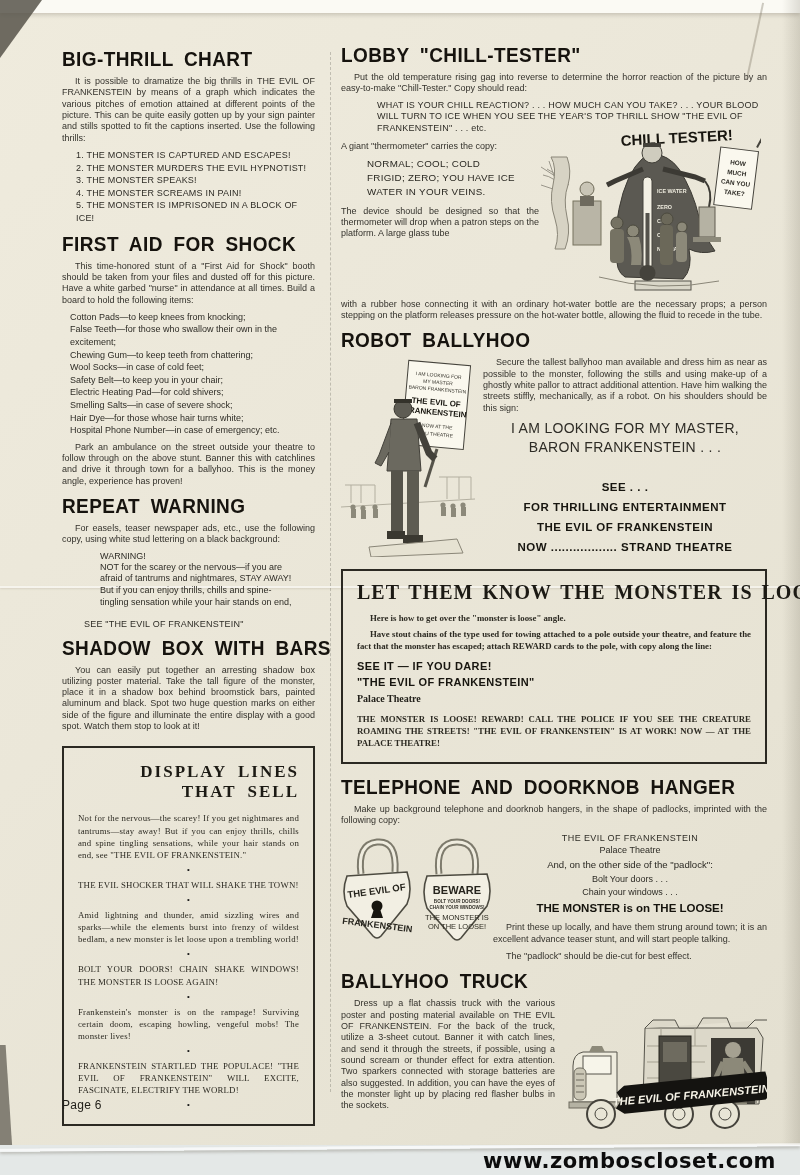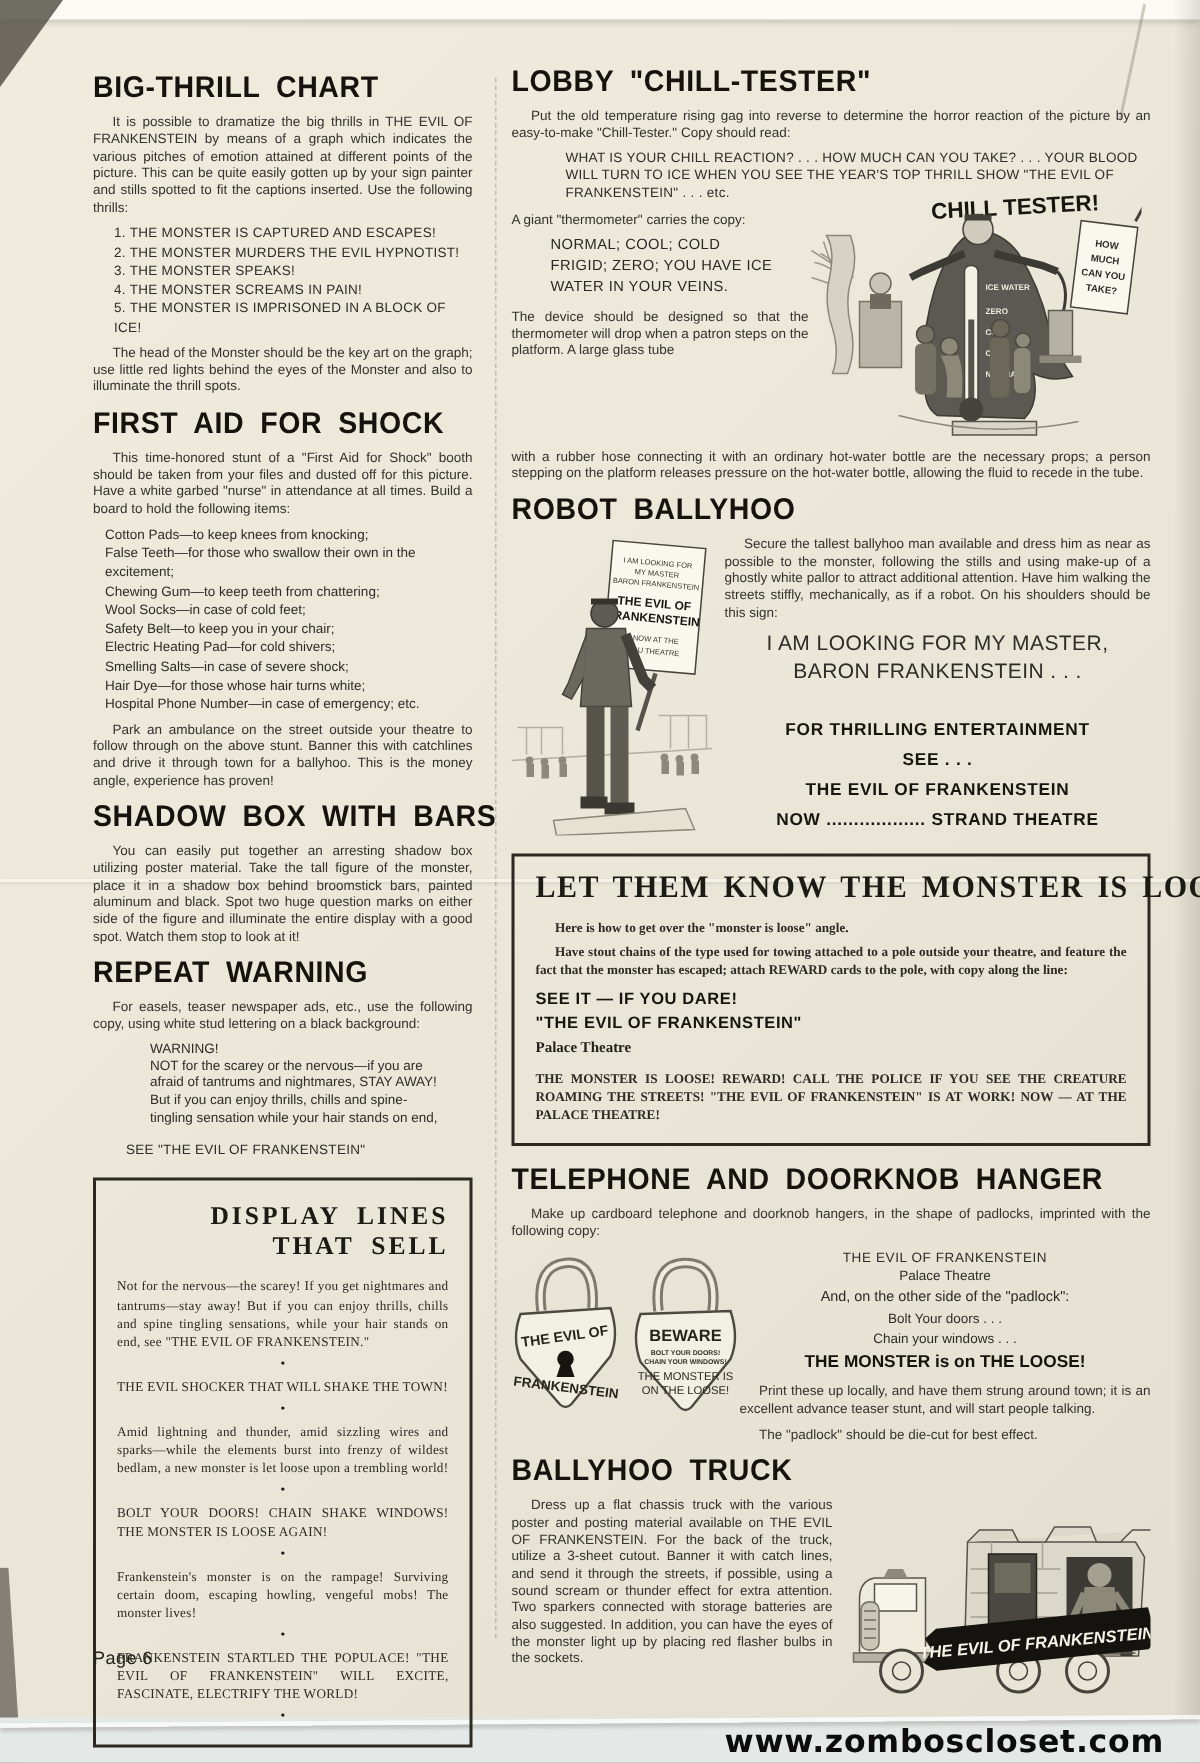--- a/index.html
+++ b/index.html
@@ -96,51 +96,50 @@
   <section>
     <div class="h1">BIG-THRILL CHART</div>
     <div class="p">It is possible to dramatize the big thrills in THE EVIL OF FRANKENSTEIN by means of a graph which indicates the various pitches of emotion attained at different points of the picture. This can be quite easily gotten up by your sign painter and stills spotted to fit the captions inserted. Use the following thrills:</div>
     <div class="numlist">
         <div class="li">1. THE MONSTER IS CAPTURED AND ESCAPES!</div>
         <div class="li">2. THE MONSTER MURDERS THE EVIL HYPNOTIST!</div>
         <div class="li">3. THE MONSTER SPEAKS!</div>
         <div class="li">4. THE MONSTER SCREAMS IN PAIN!</div>
         <div class="li">5. THE MONSTER IS IMPRISONED IN A BLOCK OF ICE!</div>
       </div>
-    <div class="p">The head of the Monster should be the key art on the graph; use little red lights behind the eyes of the Monster and also to illuminate the thrill spots.</div>
   </section>
 
   <section>
     <div class="h1">FIRST AID FOR SHOCK</div>
     <div class="p">This time-honored stunt of a "First Aid for Shock" booth should be taken from your files and dusted off for this picture. Have a white garbed "nurse" in attendance at all times. Build a board to hold the following items:</div>
     <div class="aidlist">
         <div class="li">Cotton Pads—to keep knees from knocking;</div>
         <div class="li">False Teeth—for those who swallow their own in the excitement;</div>
         <div class="li">Chewing Gum—to keep teeth from chattering;</div>
         <div class="li">Wool Socks—in case of cold feet;</div>
         <div class="li">Safety Belt—to keep you in your chair;</div>
         <div class="li">Electric Heating Pad—for cold shivers;</div>
         <div class="li">Smelling Salts—in case of severe shock;</div>
         <div class="li">Hair Dye—for those whose hair turns white;</div>
         <div class="li">Hospital Phone Number—in case of emergency; etc.</div>
       </div>
     <div class="p">Park an ambulance on the street outside your theatre to follow through on the above stunt. Banner this with catchlines and drive it through town for a ballyhoo. This is the money angle, experience has proven!</div>
   </section>
 
   <section>
-    <div class="h1">SHADOW BOX WITH BARS</div>
-    <div class="p">You can easily put together an arresting shadow box utilizing poster material. Take the tall figure of the monster, place it in a shadow box behind broomstick bars, painted aluminum and black. Spot two huge question marks on either side of the figure and illuminate the entire display with a good spot. Watch them stop to look at it!</div>
-  </section>
-
-  <section>
     <div class="h1">REPEAT WARNING</div>
     <div class="p">For easels, teaser newspaper ads, etc., use the following copy, using white stud lettering on a black background:</div>
     <div class="warnlabel">WARNING!</div>
     <div class="warnblock">NOT for the scarey or the nervous—if you are afraid of tantrums and nightmares, STAY AWAY! But if you can enjoy thrills, chills and spine-tingling sensation while your hair stands on end,</div>
     <div class="seeline">SEE "THE EVIL OF FRANKENSTEIN"</div>
+  </section>
+
+  <section>
+    <div class="h1">SHADOW BOX WITH BARS</div>
+    <div class="p">You can easily put together an arresting shadow box utilizing poster material. Take the tall figure of the monster, place it in a shadow box behind broomstick bars, painted aluminum and black. Spot two huge question marks on either side of the figure and illuminate the entire display with a good spot. Watch them stop to look at it!</div>
   </section>
 
   <section class="boxed">
     <div class="stitle">DISPLAY LINES THAT SELL</div>
     <div>
         <div class="dline">Not for the nervous—the scarey! If you get nightmares and tantrums—stay away! But if you can enjoy thrills, chills and spine tingling sensations, while your hair stands on end, see "THE EVIL OF FRANKENSTEIN."</div>
         <div class="dline-sep">•</div>
         <div class="dline">THE EVIL SHOCKER THAT WILL SHAKE THE TOWN!</div>
         <div class="dline-sep">•</div>
         <div class="dline">Amid lightning and thunder, amid sizzling wires and sparks—while the elements burst into frenzy of wildest bedlam, a new monster is let loose upon a trembling world!</div>
@@ -271,22 +270,22 @@
           <rect x="46" y="174" width="18" height="8" fill="#3a3830"></rect>
           <rect x="62" y="178" width="20" height="8" fill="#3a3830"></rect>
           <path d="M28,190 L116,182 L122,196 L30,200 Z" fill="#e6e2d2" stroke="#8a8678"></path>
         </svg>
       </div>
       <div class="robot-text">
         <div class="p">Secure the tallest ballyhoo man available and dress him as near as possible to the monster, following the stills and using make-up of a ghostly white pallor to attract additional attention.  Have him walking the streets stiffly, mechanically, as if a robot. On his shoulders should be this sign:</div>
         <div class="signline">I AM LOOKING FOR MY MASTER,</div>
         <div class="signline">BARON FRANKENSTEIN . . .</div>
         <div class="promo">
+            <div class="li">SEE . . .</div>
             <div class="li">FOR THRILLING ENTERTAINMENT</div>
-            <div class="li">SEE . . .</div>
             <div class="li">THE EVIL OF FRANKENSTEIN</div>
             <div class="li">NOW .................. STRAND THEATRE</div>
           </div>
       </div>
     </div>
   </section>
 
   <section class="boxed2">
     <div class="stitle">LET THEM KNOW THE MONSTER IS LOOSE AGAIN</div>
     <div class="serifp">Here is how to get over the "monster is loose" angle.</div>
@@ -294,21 +293,21 @@
     <div class="loose-center">
       <div class="lc1">SEE IT — IF YOU DARE!</div>
       <div class="lc1">"THE EVIL OF FRANKENSTEIN"</div>
       <div class="lc3">Palace Theatre</div>
     </div>
     <div class="serifp ni">THE MONSTER IS LOOSE!  REWARD!  CALL THE POLICE IF YOU SEE THE CREATURE ROAMING THE STREETS!  "THE EVIL OF FRANKENSTEIN" IS AT WORK!  NOW — AT THE PALACE THEATRE!</div>
   </section>
 
   <section>
     <div class="h1">TELEPHONE AND DOORKNOB HANGER</div>
-    <div class="p">Make up cardboard telephone and doorknob hangers, in the shape of padlocks, imprinted with the following copy:</div>
+    <div class="p">Make up background telephone and doorknob hangers, in the shape of padlocks, imprinted with the following copy:</div>
     <div class="phone-row">
       <div class="locks">
         <svg width="152" height="126" viewBox="0 0 152 126">
           <g>
             <path d="M20,42 q-4,-30 16,-32 q20,-2 18,30" fill="none" stroke="#7d7a6c" stroke-width="7"></path>
             <path d="M20,42 q-4,-30 16,-32 q20,-2 18,30" fill="none" stroke="#efecdf" stroke-width="3"></path>
             <path d="M6,44 L66,40 q6,18 0,32 L40,104 q-4,4 -8,0 L6,74 q-6,-14 0,-30 z" fill="#f2efe3" stroke="#4c4a40" stroke-width="1.6"></path>
             <text x="36" y="62" font-size="9.5" font-weight="700" fill="#26241d" text-anchor="middle" transform="rotate(-8 36 62)">THE EVIL OF</text>
             <circle cx="36" cy="74" r="5.5" fill="#17150f"></circle>
             <path d="M33,77 l-3,9 h12 l-3,-9 z" fill="#17150f"></path>

